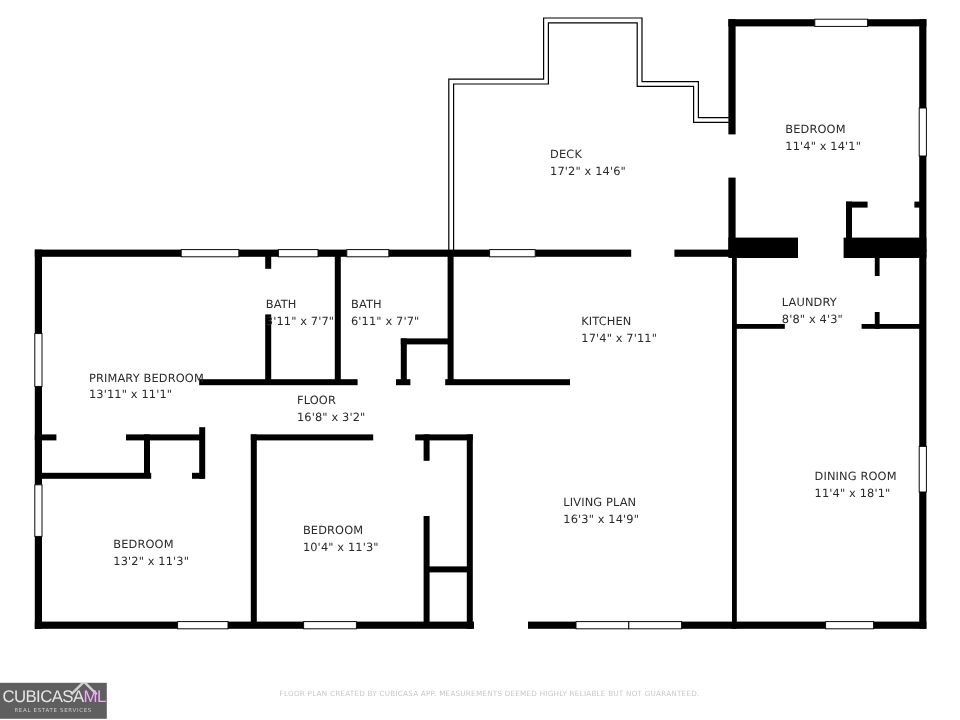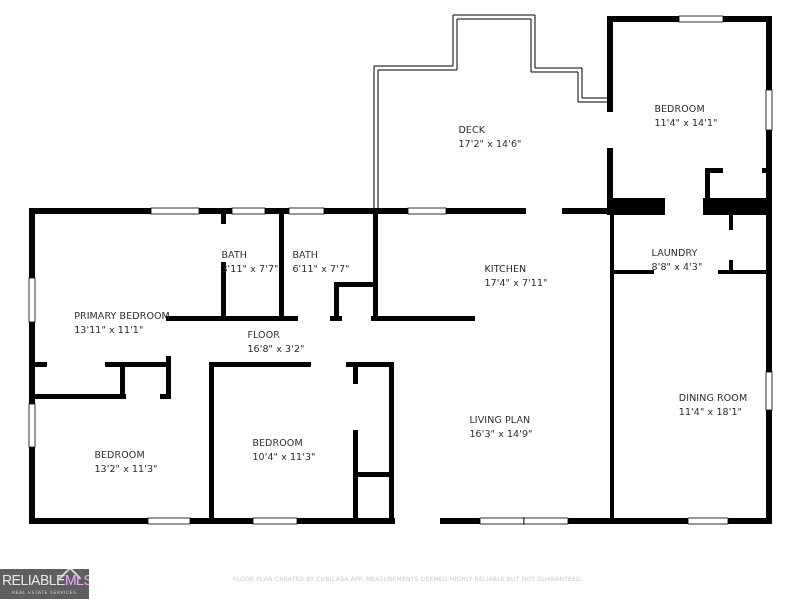--- a/index.html
+++ b/index.html
@@ -157,17 +157,17 @@
   <span class="name">LIVING PLAN</span>
   <span class="dim">16'3" x 14'9"</span>
 </div>
 <div class="room-label" style="left:690px; top:405px;margin-left:23px;">
   <span class="name">DINING ROOM</span>
   <span class="dim">11'4" x 18'1"</span>
 </div>
 
 <div class="logo">
   <span class="roof"></span>
-  <span class="brand"><span>RELIABLE</span><span class="mls">MLS</span></span>
+  <span class="brand"><span>CUBICASA</span><span class="mls">MLS</span></span>
   <span class="sub">REAL ESTATE SERVICES</span>
 </div>
 
 <div class="footer-note">FLOOR PLAN CREATED BY CUBICASA APP. MEASUREMENTS DEEMED HIGHLY RELIABLE BUT NOT GUARANTEED.</div>
 
 </body></html>

